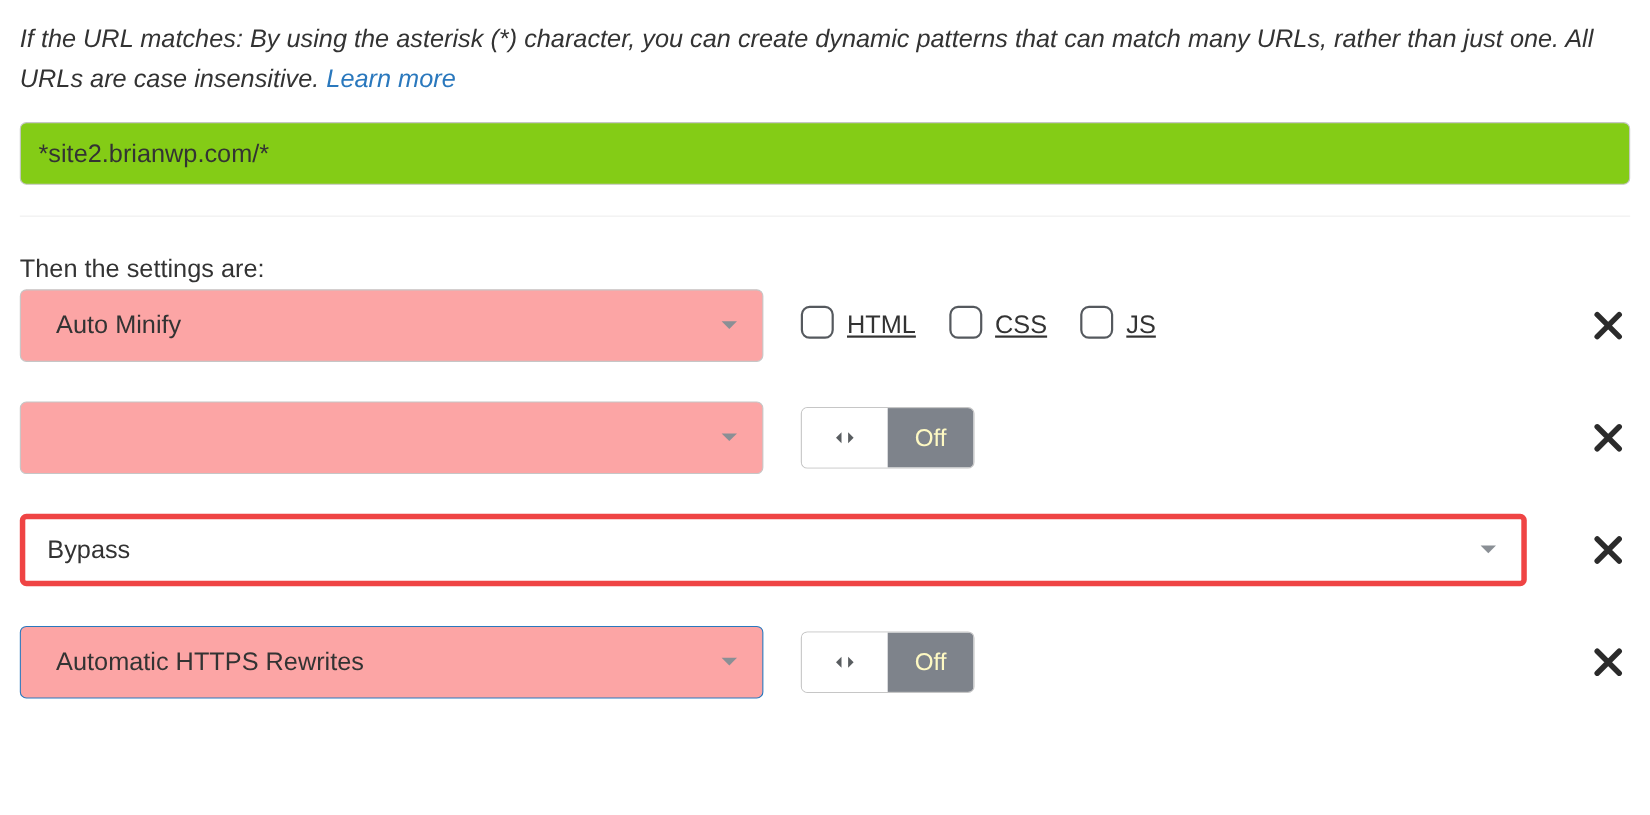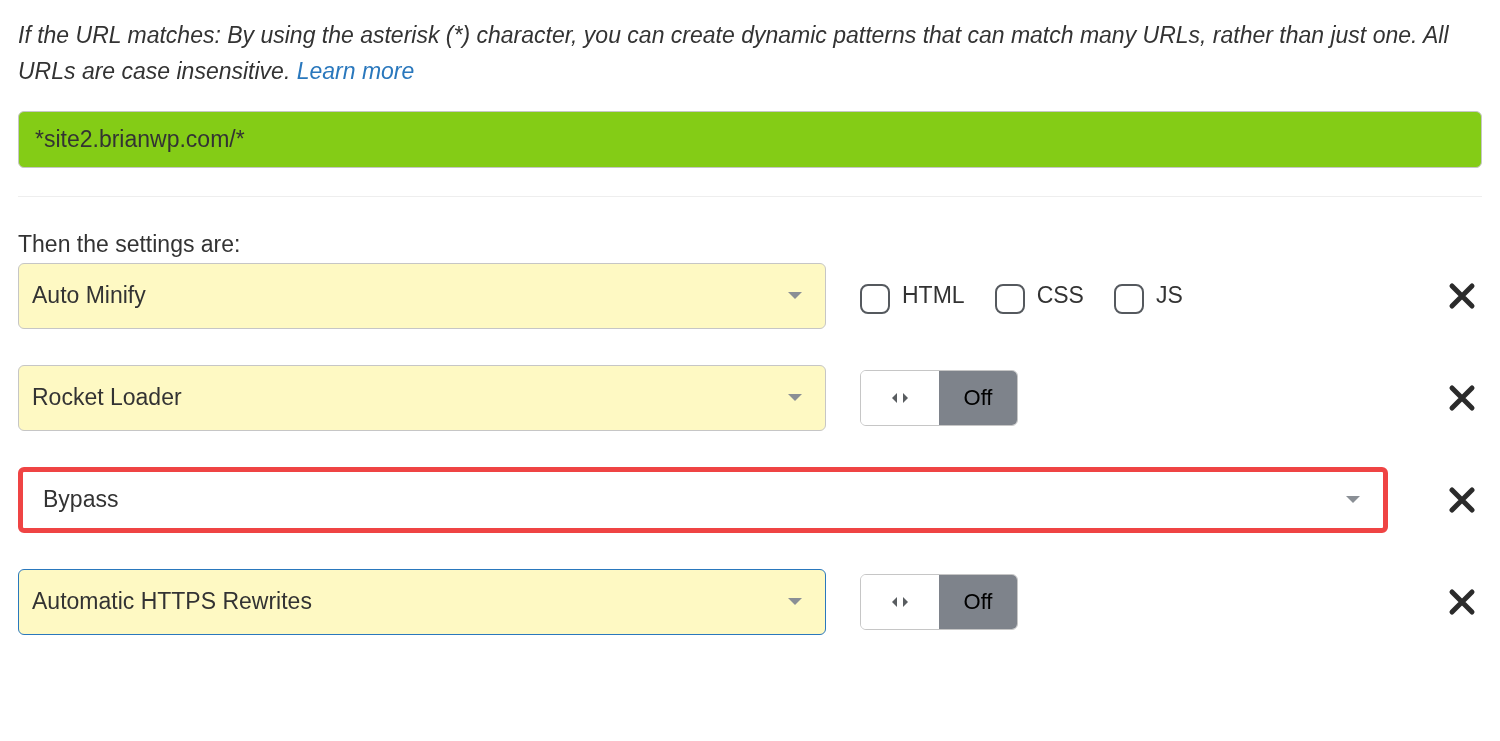--- a/index.html
+++ b/index.html
@@ -30,28 +30,28 @@
   }
   .then-label { color: #333; }
   .row {
     display: flex;
     align-items: center;
     gap: 34px;
     margin-bottom: 36px;
   }
   .select {
     position: relative;
-    width: 808px;
+    width: 676px;
     height: 66px;
     border: 1px solid #c6c6c6;
     border-radius: 6px;
-    background: #fef9c3;
-    display: flex;
-    align-items: center;
-    padding: 0 13px;
+    background: #fca5a5;
+    display: flex;
+    align-items: center;
+    padding: 0 32px;
     font-size: 23px;
     color: #333;
     cursor: pointer;
   }
   .select.focused {
     border-color: #2a78bd;
   }
   .select .caret {
     position: absolute;
     right: 22px;
@@ -78,23 +78,24 @@
   .value-select .caret { position: absolute; right: 22px; top: 50%; transform: translateY(-50%); color: #8a8f95; }
   .checks {
     display: flex;
     align-items: center;
     gap: 30px;
     flex: 1;
     margin-right: 10px;
   }
   .check {
     display: flex;
-    align-items: flex-end;
+    align-items: flex-start;
     gap: 12px;
     cursor: pointer;
+    text-decoration: underline;
   }
   .checkbox {
     width: 30px;
     height: 30px;
     border: 2px solid #55595e;
     border-radius: 8px;
     background: #fff;
   }
   .check-label { font-size: 23px; color: #333; }
   .toggle {
@@ -113,21 +114,21 @@
     font-size: 22px;
     cursor: pointer;
   }
   .toggle .seg.on {
     background: #fff;
     color: #595d60;
     min-width: 78px;
   }
   .toggle .seg.off {
     background: #7e838b;
-    color: #000000;
+    color: #fef9c3;
     min-width: 78px;
   }
   .toggle .seg.on svg { display:block; }
   .close-btn {
     margin-left: auto;
     cursor: pointer;
     color: #2b2b2b;
     display:flex; align-items:center; justify-content:center;
     width: 40px; height: 40px;
   }
@@ -179,21 +180,20 @@
   <div class="close-btn">
     <svg width="28" height="28" viewBox="0 0 28 28">
         <path d="M4 4 L24 24 M24 4 L4 24" stroke="#2b2b2b" stroke-width="5" stroke-linecap="round"></path>
       </svg>
   </div>
 </div>
 
 
 <div class="row">
   <div class="select">
-    <span>Rocket Loader</span>
     <span class="caret">
       <svg width="16" height="10" viewBox="0 0 16 10">
           <path d="M1 1 L8 8 L15 1" fill="#8a8f95"></path>
         </svg>
     </span>
   </div>
   <div class="toggle">
     <div class="seg on">
       <svg width="18" height="14" viewBox="0 0 18 14">
         <path d="M6 2 L1 7 L6 12 Z" fill="#595d60"></path>

